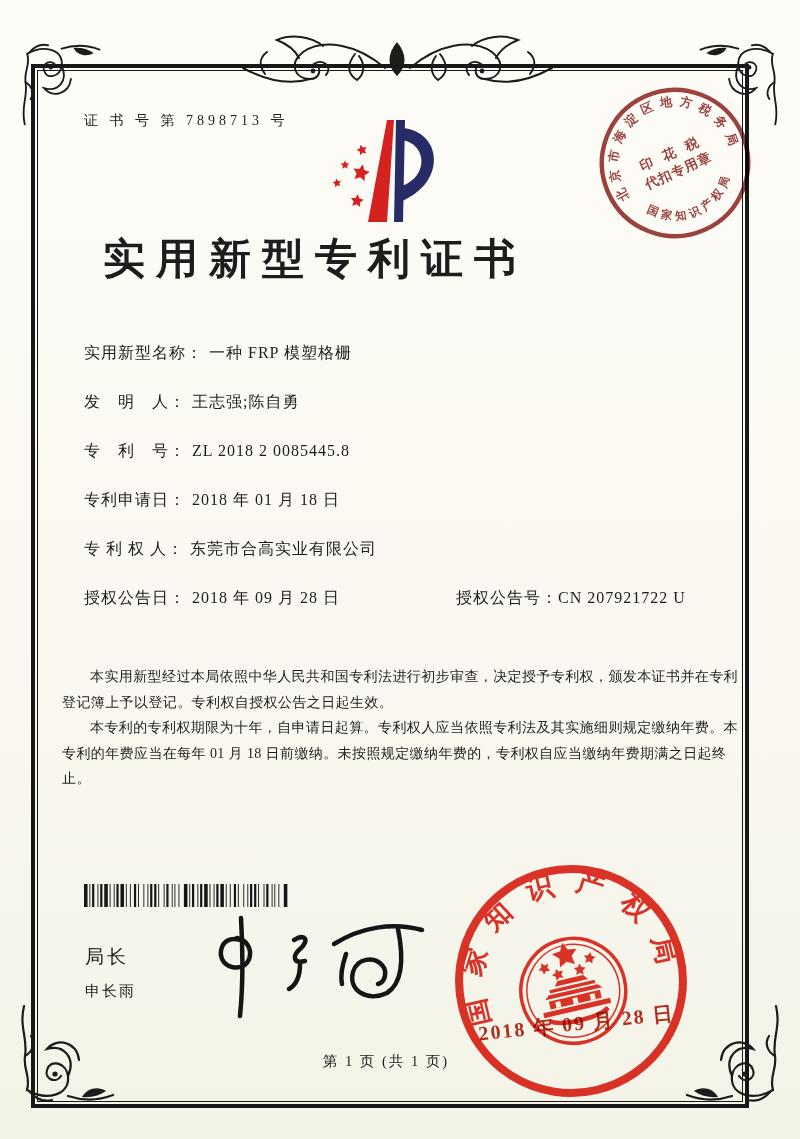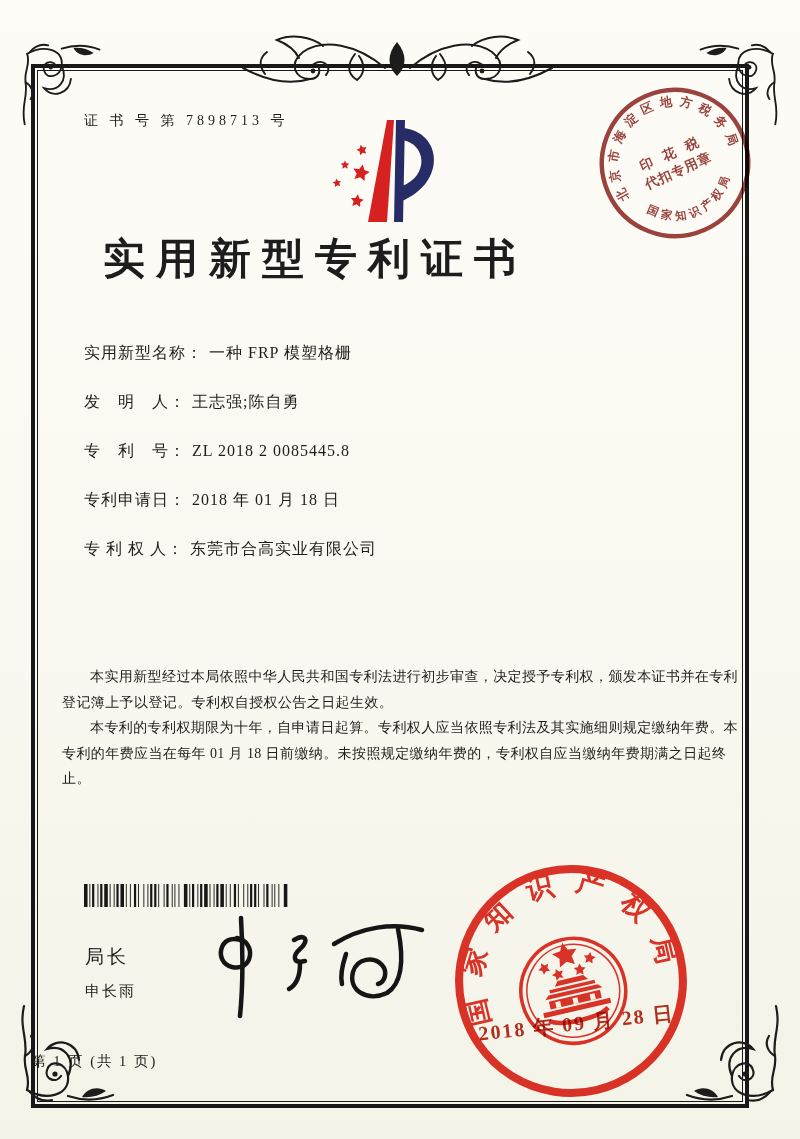--- a/index.html
+++ b/index.html
@@ -20,21 +20,21 @@
   .frow{position:relative; margin-bottom:25px; line-height:24px; white-space:nowrap;}
   .frow .flabel{margin-right:6px;}
   .grant{position:absolute; left:372px; top:0;}
   .body-text{position:absolute; left:62px; top:664px; width:688px; z-index:2;
     font-size:14px; line-height:1.83; letter-spacing:0.4px;}
   .body-text p{margin:0; text-indent:2em;}
   .barcode{position:absolute; left:84px; top:884px; z-index:2;}
   .dir-title{position:absolute; left:85px; top:944px; font-size:19px; letter-spacing:3px; z-index:2;}
   .dir-name{position:absolute; left:85px; top:982px; font-size:15px; letter-spacing:2px; z-index:2;text-align:right;}
   .signature{position:absolute; left:196px; top:912px; z-index:3;}
-  .footer{position:absolute; left:31px; top:1052px; width:710px; text-align:left;
+  .footer{position:absolute; left:31px; top:1052px; width:710px; text-align:center;
     font-size:14.5px; letter-spacing:2px; z-index:2;}
   .stamp-tax{position:absolute; left:596px; top:84px; z-index:6; transform:rotate(-24deg);
     mix-blend-mode:multiply; opacity:.88;}
   .stamp-cnipa{position:absolute; left:450px; top:860px; z-index:6; transform:rotate(-13deg);
     mix-blend-mode:multiply; opacity:.93;}
   .stamp-date{position:absolute; left:478px; top:1010px; width:200px; z-index:7;
     color:#b8301f; font-size:20px; font-weight:600; letter-spacing:2px;
     transform:rotate(-6deg); mix-blend-mode:multiply;}
   svg text{font-family:"Liberation Serif","DejaVu Serif",serif;}
 </style>
@@ -110,20 +110,26 @@
       <span class="flabel">发　明　人：</span><span>王志强;陈自勇</span>
     </div>
     <div class="frow">
       <span class="flabel">专　利　号：</span><span>ZL 2018 2 0085445.8</span>
     </div>
     <div class="frow">
       <span class="flabel">专利申请日：</span><span>2018 年 01 月 18 日</span>
     </div>
     <div class="frow">
       <span class="flabel">专 利 权 人：</span><span>东莞市合高实业有限公司</span>
+    </div>
+    <div class="frow">
+      <span class="flabel">授权公告日：</span><span>2018 年 09 月 28 日</span>
+      <span class="grant">
+        <span>授权公告号：</span><span>CN 207921722 U</span>
+      </span>
     </div>
   </div>
 
   <div class="body-text">
     <p>本实用新型经过本局依照中华人民共和国专利法进行初步审查，决定授予专利权，颁发本证书并在专利登记簿上予以登记。专利权自授权公告之日起生效。</p>
     <p>本专利的专利权期限为十年，自申请日起算。专利权人应当依照专利法及其实施细则规定缴纳年费。本专利的年费应当在每年 01 月 18 日前缴纳。未按照规定缴纳年费的，专利权自应当缴纳年费期满之日起终止。</p>
   </div>
 
   <svg class="barcode" width="208" height="23" viewBox="0 0 208 23">
     <g id="barcode-bars">

